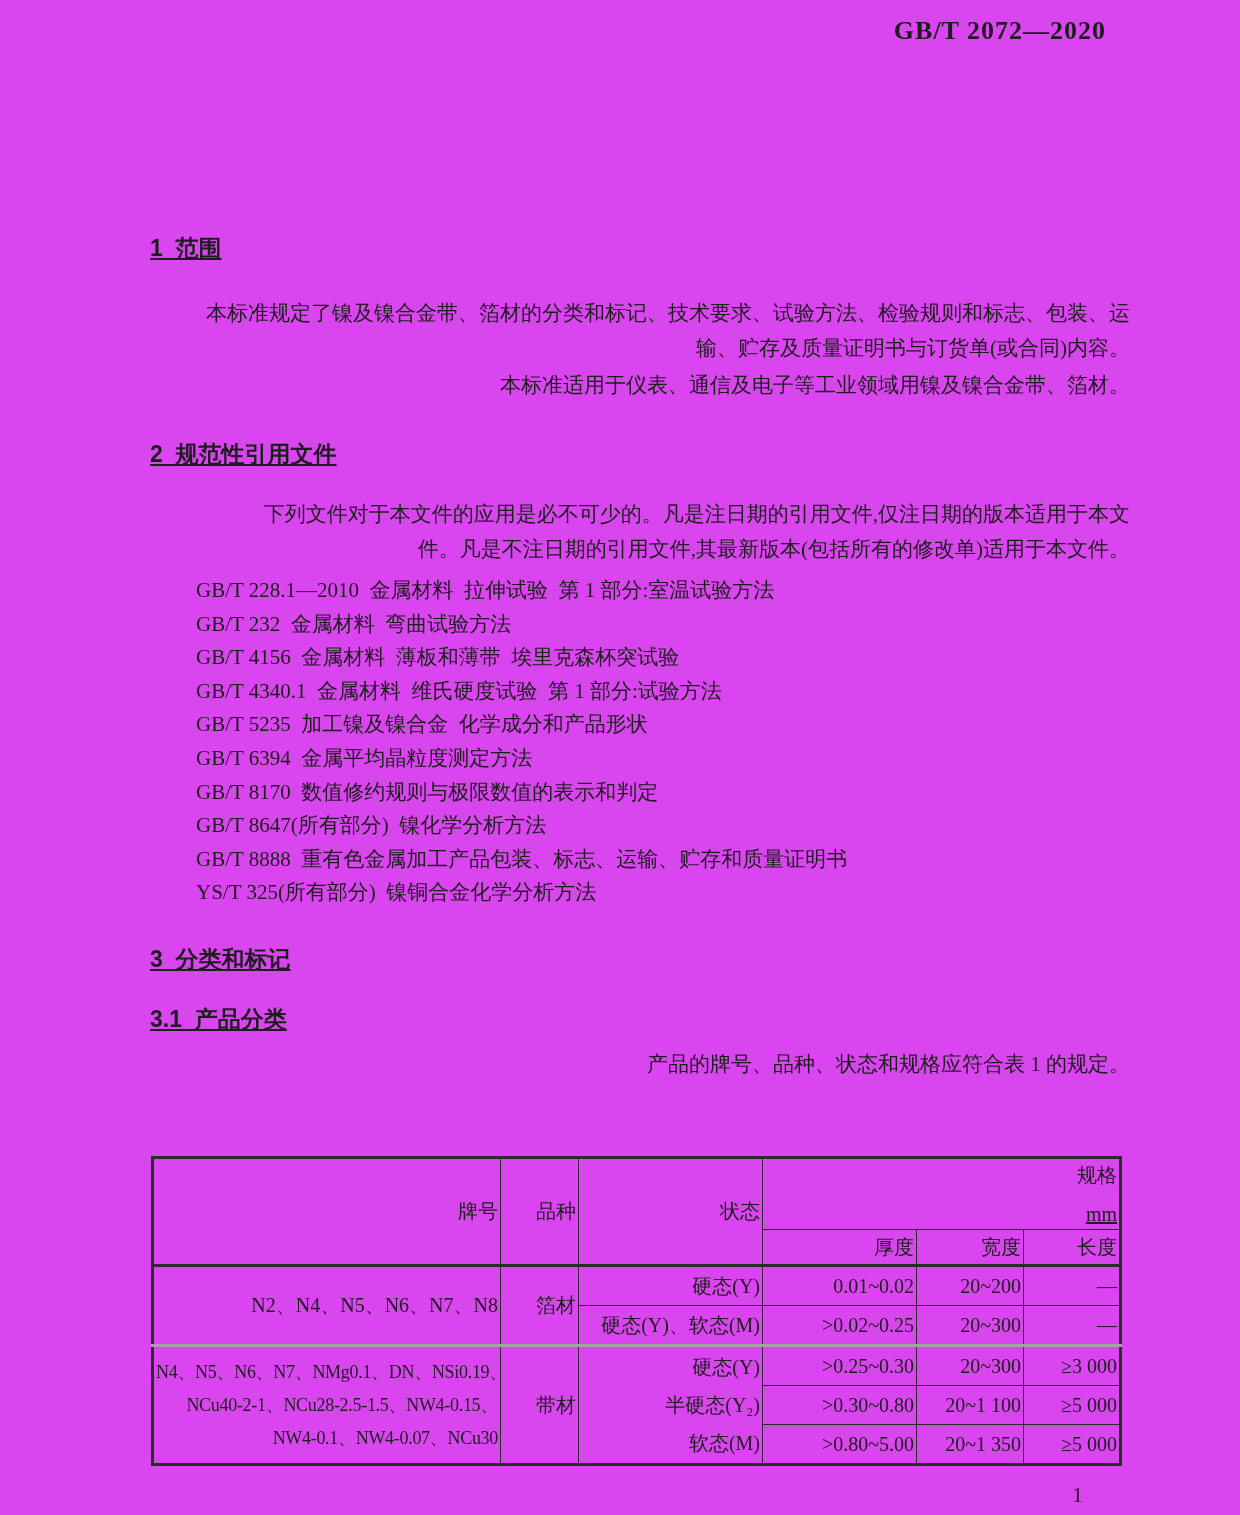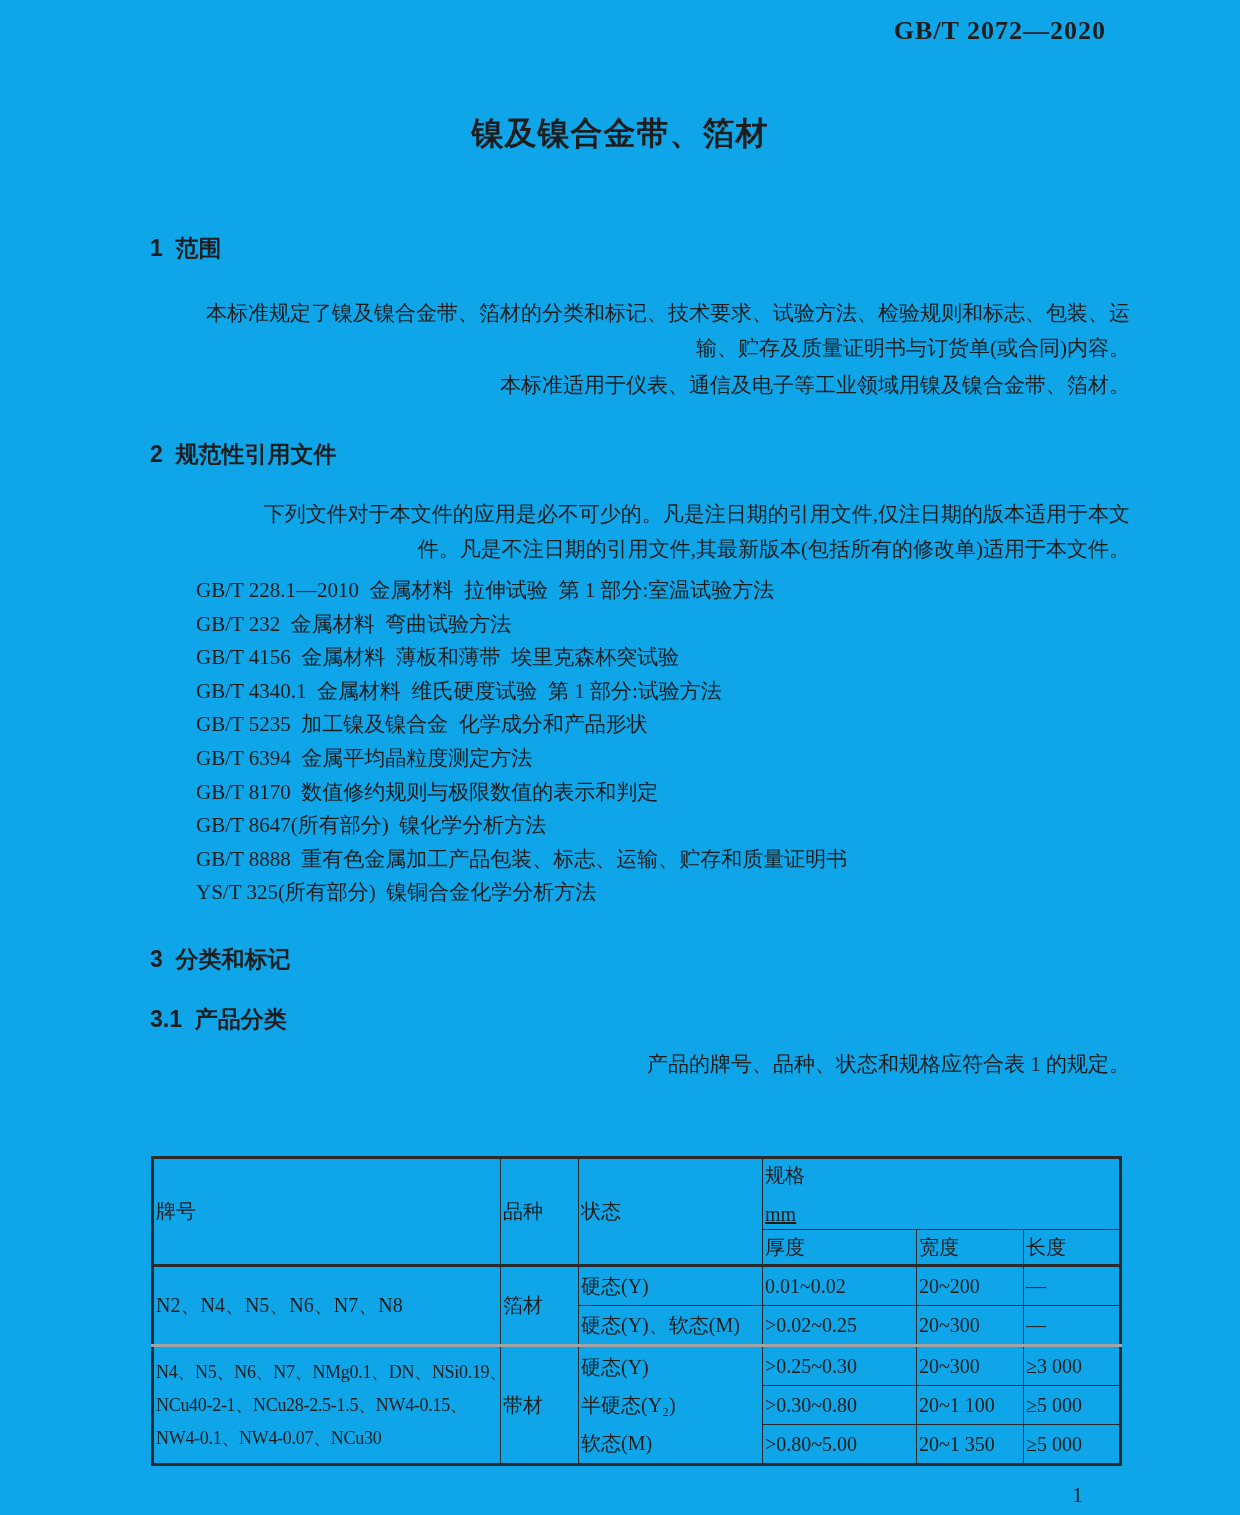--- a/index.html
+++ b/index.html
@@ -1,39 +1,39 @@
 <!DOCTYPE html>
 <html><head>
 <meta charset="utf-8">
 <style>
   html,body{margin:0;padding:0;background:#e9e9e7;}
   .page{
     position:relative;
     width:1240px;height:1515px;
-    background:#0ea5e9;
+    background:#d946ef;
     margin:0 auto;
     overflow:hidden;
     color:#1d1d1d;
     font-family:"Liberation Serif","DejaVu Serif",serif;
   }
   .docnum{
     position:absolute;top:16px;right:134px;
     font-family:"Liberation Serif","DejaVu Serif",serif;
     font-weight:bold;font-size:26px;letter-spacing:1px;
   }
   .doctitle{
     position:absolute;top:112px;left:0;width:100%;
     text-align:center;
     font-family:"Liberation Sans","DejaVu Sans",sans-serif;
     font-weight:bold;font-size:32px;letter-spacing:1px;
   }
   .hsec{
     position:absolute;left:150px;
     font-family:"Liberation Sans","DejaVu Sans",sans-serif;
-    font-weight:bold;font-size:23px;white-space:pre;
+    font-weight:bold;font-size:23px;white-space:pre;text-decoration:underline;
   }
   .para{
     position:absolute;left:150px;width:980px;
     font-size:21px;line-height:35px;white-space:pre;
     text-indent:46px;
     text-align:right;
   }
   .refs{
     position:absolute;left:196px;top:574px;
     font-size:21px;line-height:33.6px;
@@ -45,21 +45,21 @@
     font-weight:bold;font-size:22px;white-space:pre;
   }
   table.t1{
     position:absolute;left:151px;top:1156px;
     border-collapse:collapse;table-layout:fixed;
     width:970px;
     font-size:20px;
   }
   .t1 td{
     border:1px solid #2b2b2b;
-    text-align:left;vertical-align:middle;
+    text-align:right;vertical-align:middle;
     padding:0 2px;
   }
   .t1{border:3px solid #2b2b2b;}
   .t1 tr.h1 td{height:70px;}
   .t1 tr.h2 td{height:34px;}
   .t1 tr.r td{height:38px;}
   .t1 td.hb{border-bottom:3px solid #2b2b2b;}
   .t1 tr.gsep td{border-top:3px solid #a3a3a3;}
   .spec-unit{margin-top:14px;text-decoration:underline;}
   .grade-multi{font-size:18px;letter-spacing:-0.3px;line-height:33px;white-space:pre;}
@@ -69,21 +69,20 @@
     font-size:22px;
   }
 </style>
 </head>
 <body>
 
 <div class="page">
 
   <div class="docnum">GB/T 2072—2020</div>
 
-  <div class="doctitle">镍及镍合金带、箔材</div>
 
   <div class="hsec" style="top:233px;">1  范围</div>
   <div class="para" style="top:296px;">本标准规定了镍及镍合金带、箔材的分类和标记、技术要求、试验方法、检验规则和标志、包装、运
 输、贮存及质量证明书与订货单(或合同)内容。</div>
   <div class="para" style="top:368px;">本标准适用于仪表、通信及电子等工业领域用镍及镍合金带、箔材。</div>
 
   <div class="hsec" style="top:439px;">2  规范性引用文件</div>
   <div class="para" style="top:497px;">下列文件对于本文件的应用是必不可少的。凡是注日期的引用文件,仅注日期的版本适用于本文
 件。凡是不注日期的引用文件,其最新版本(包括所有的修改单)适用于本文件。</div>
 

